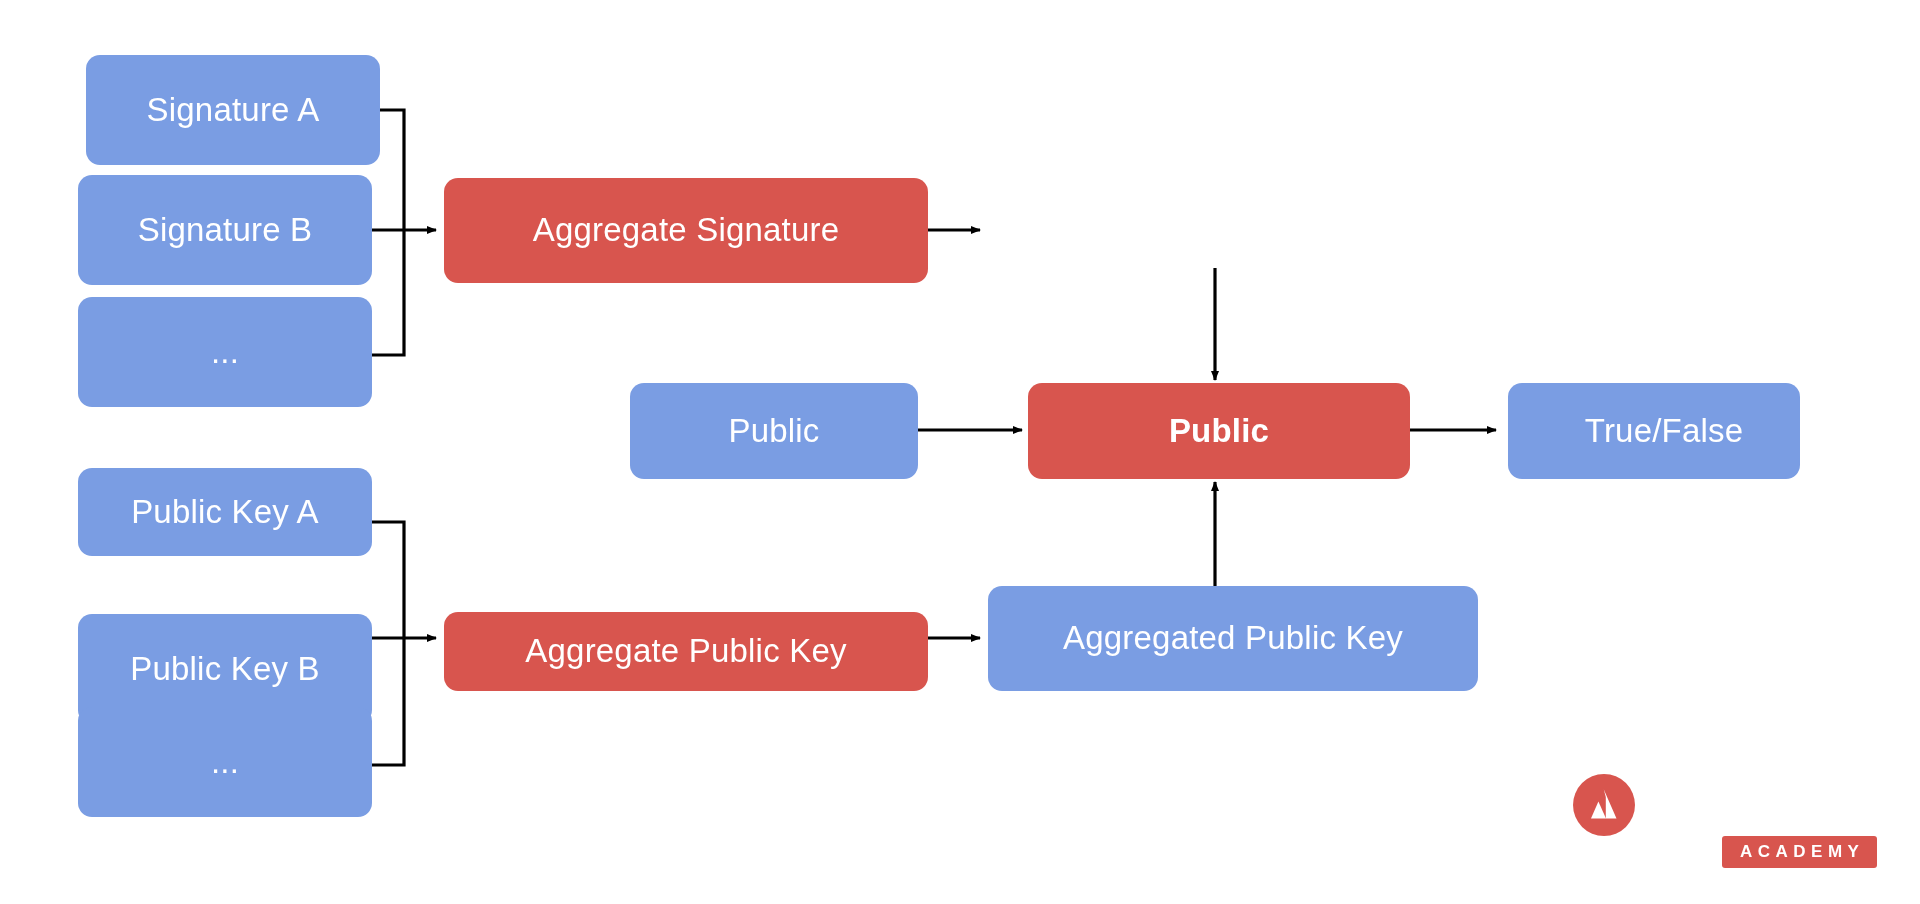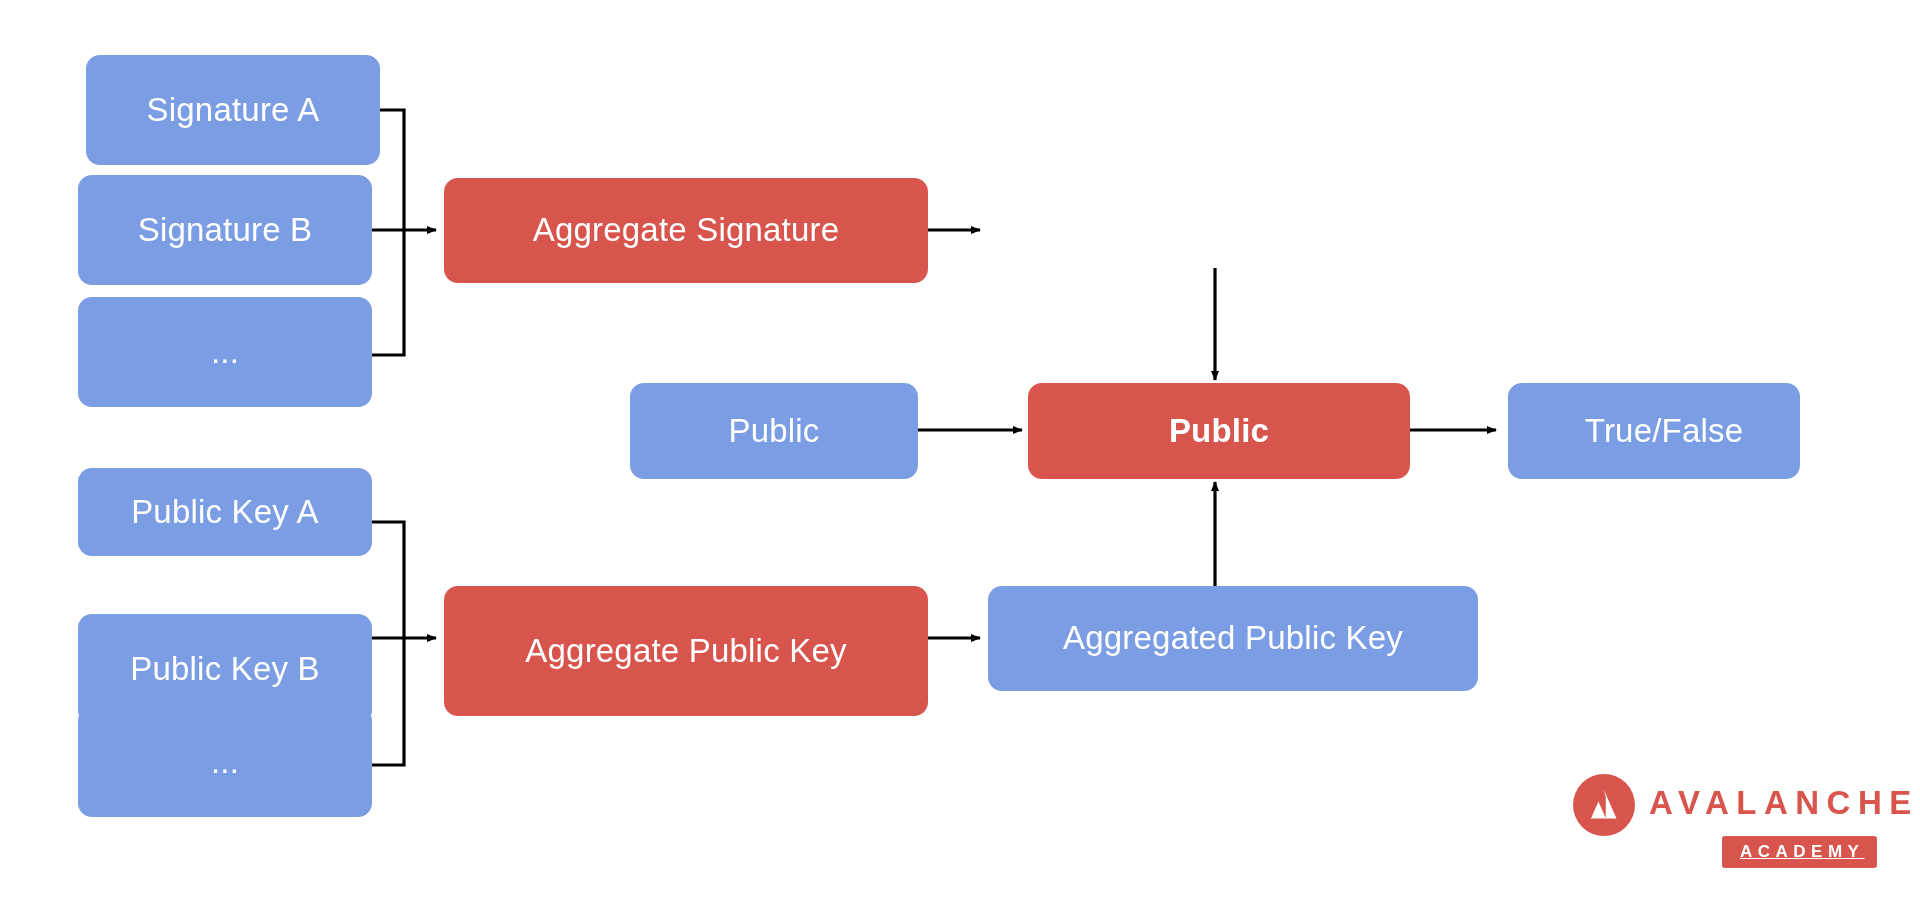--- a/index.html
+++ b/index.html
@@ -85,21 +85,20 @@
     left: 149px;
     top: 66px;
     background: #d8554e;
     color: #ffffff;
     font-size: 17px;
     font-weight: bold;
     letter-spacing: 5.5px;
     padding: 6px 13px 6px 18px;
     border-radius: 3px;
     white-space: nowrap;
-    text-decoration: underline;
   }
 </style>
 </head>
 <body>
 
 <div id="canvas">
 
   <svg id="edges" viewBox="0 0 1920 904" xmlns="http://www.w3.org/2000/svg">
     <defs>
       <marker id="arrow" markerWidth="10" markerHeight="8" refX="9" refY="4" orient="auto" markerUnits="userSpaceOnUse">
@@ -165,32 +164,31 @@
   </div>
 
   <div class="node blue" style="left:78px; top:586px; width:294px; height:110px;margin-top:28px;">
     <span>Public Key B</span>
   </div>
 
   <div class="node blue" style="left:78px; top:707px; width:294px; height:110px;">
     <span>...</span>
   </div>
 
-  <div class="node red" style="left:444px; top:586px; width:484px; height:130px;">
+  <div class="node red" style="left:444px; top:612px; width:484px; height:79px;">
     <span>Aggregate Public Key</span>
   </div>
 
   <div class="node blue" style="left:988px; top:586px; width:490px; height:105px;">
     <span>Aggregated Public Key</span>
   </div>
 
   <div id="logo">
     <div class="mark">
       <svg viewBox="0 0 36 34" xmlns="http://www.w3.org/2000/svg">
         <path d="M17.8 1.5 L30.5 30.5 L19.8 30.5 L19.8 9.0 Z" fill="#ffffff"></path>
         <path d="M12.4 13.5 L20.0 30.5 L5.0 30.5 Z" fill="#ffffff"></path>
       </svg>
     </div>
-    <div class="wordmark">AVALANCHE</div>
     <div class="subbadge">ACADEMY</div>
   </div>
 
 </div>
 
 </body></html>

